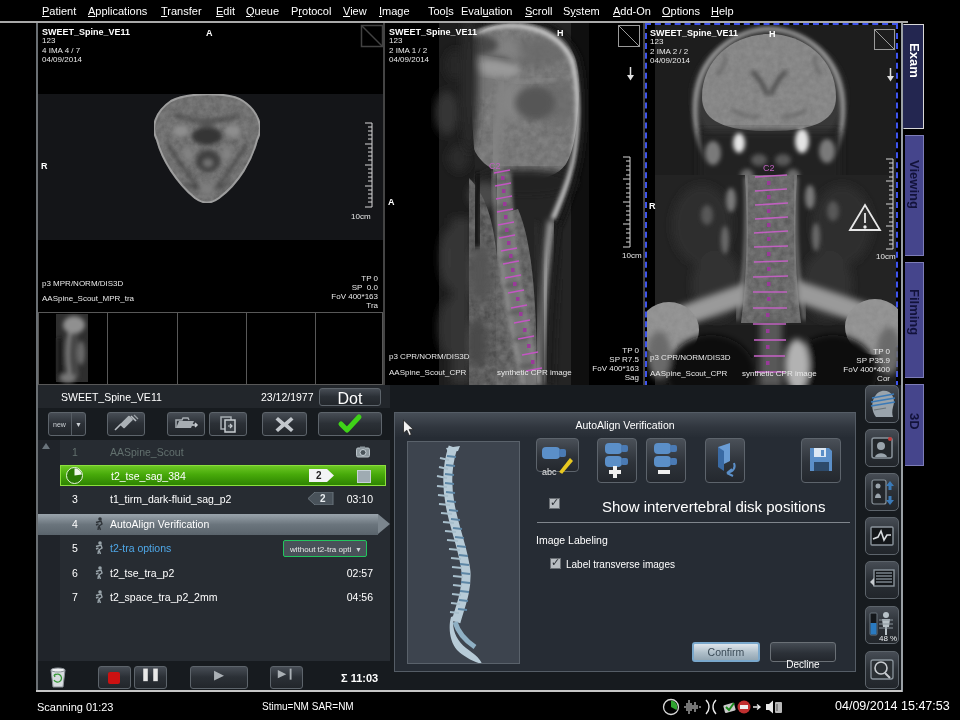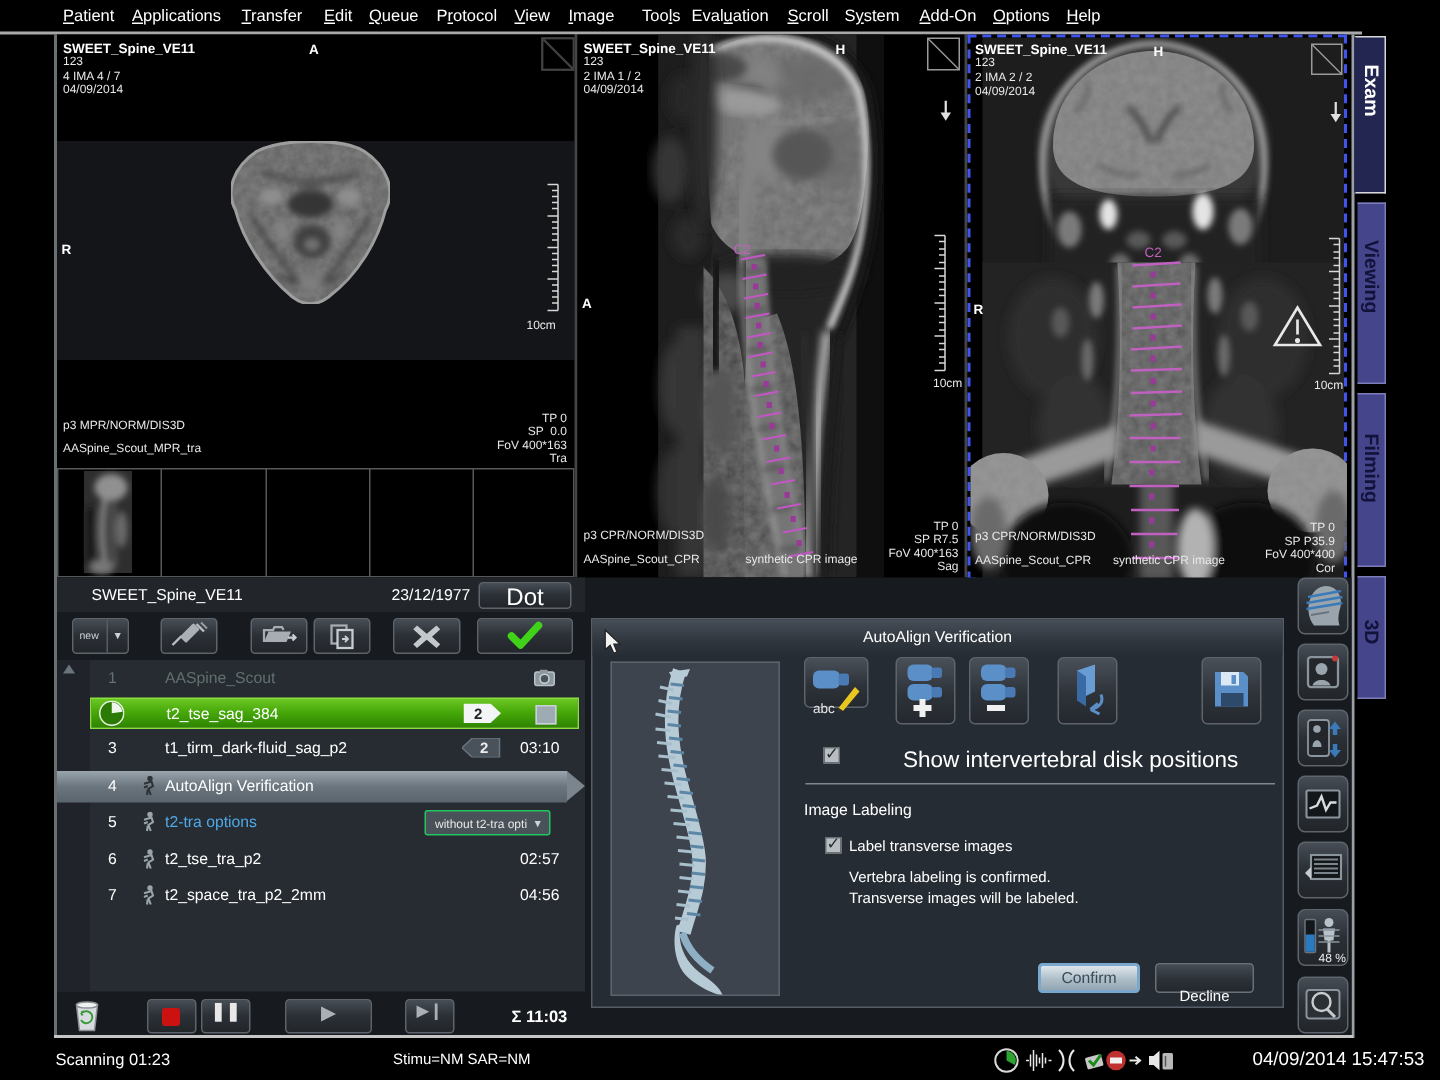--- a/index.html
+++ b/index.html
@@ -776,21 +776,20 @@
   <svg width="13" height="18" style="position:absolute;left:402px;top:419px;z-index:50;">
     <path d="M1.5 1 L1.5 14 L4.8 11.2 L7.2 16.5 L9.3 15.6 L7.2 10.4 L11.3 10.4 Z" fill="#f2f2f2" stroke="#222" stroke-width="0.8"></path>
   </svg>
 
   <div class="chk" style="left:549px;top:498px;"></div>
   <div class="abs" style="left:566px;top:498px;font-size:15px;margin-left:36px;">Show intervertebral disk positions</div>
   <div class="abs" style="left:537px;top:522px;width:313px;height:1px;background:#80868d;"></div>
   <div class="abs" style="left:536px;top:534px;font-size:10.5px;">Image Labeling</div>
   <div class="chk" style="left:550px;top:558px;"></div>
   <div class="abs" style="left:566px;top:559px;font-size:10px;">Label transverse images</div>
-  <div class="abs" style="left:566px;top:579px;font-size:10px;line-height:13.5px;">Vertebra labeling is confirmed.<br>Transverse images will be labeled.</div>
 
   <div class="abs" style="left:692px;top:642px;width:68px;height:20px;border-radius:3px;
        background:linear-gradient(#dfe6ec,#aebec9 55%,#93a6b3);border:2px solid #7aa8cc;
        box-sizing:border-box;text-align:center;">
     <div style="font-size:10.5px;color:#3a4a56;margin-top:2px;">Confirm</div>
   </div>
   <div class="abs" style="left:770px;top:642px;width:66px;height:20px;border-radius:3px;
        background:linear-gradient(#454c54,#2c3138 55%,#23272d);border:1px solid #6a7076;
        box-sizing:border-box;text-align:center;">
     <div style="font-size:10px;color:#fff;margin-top:16px;">Decline</div>

